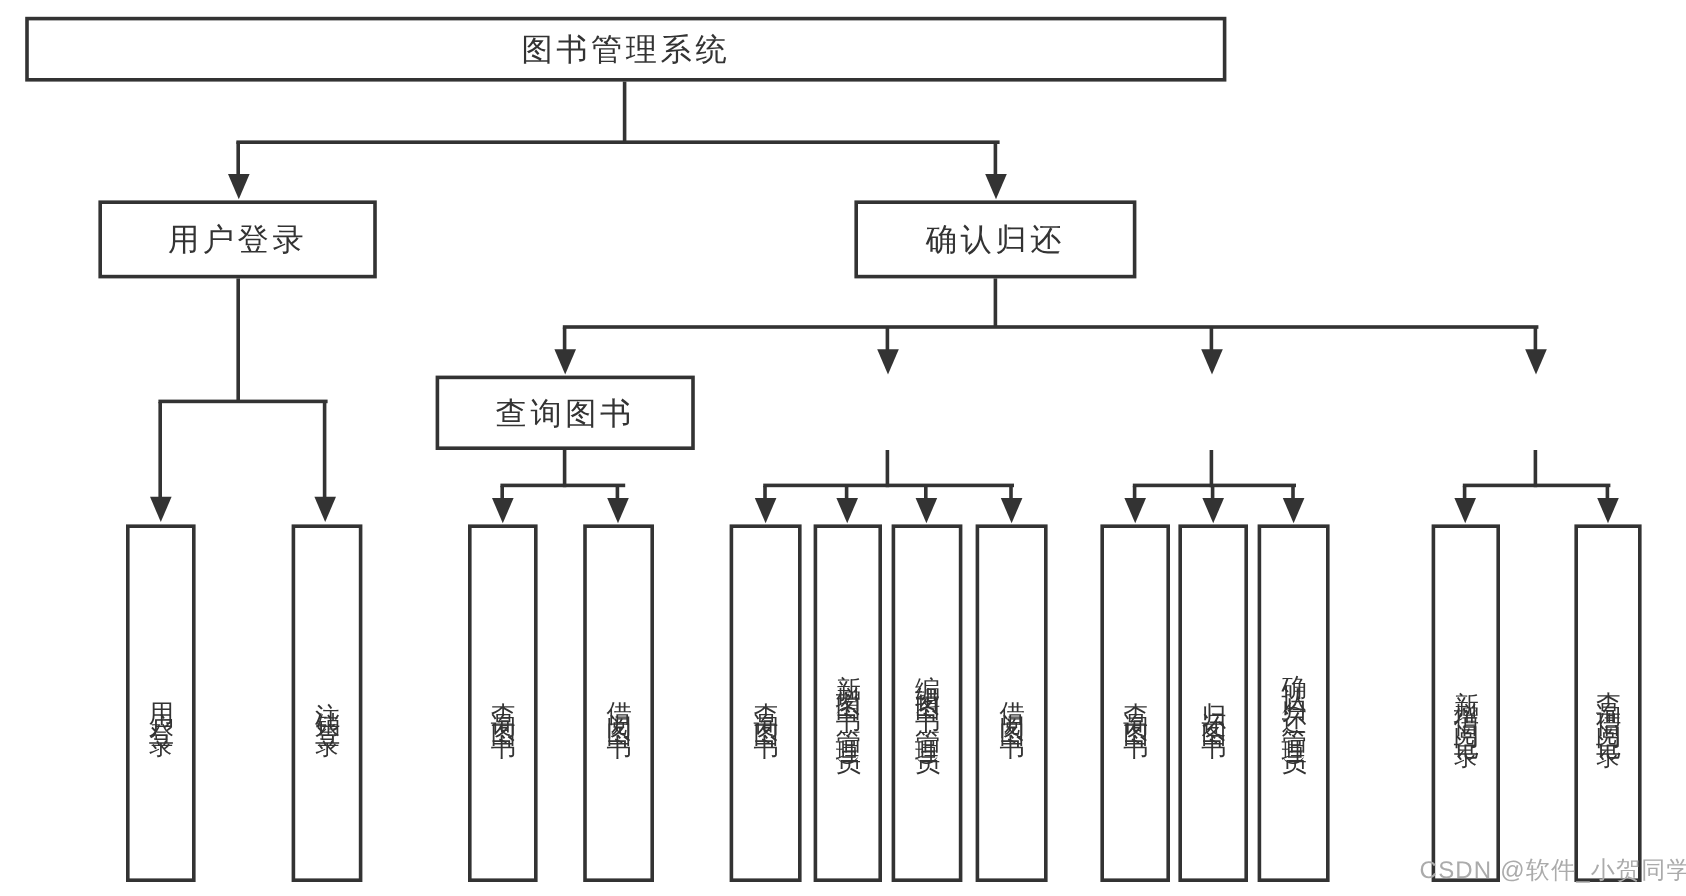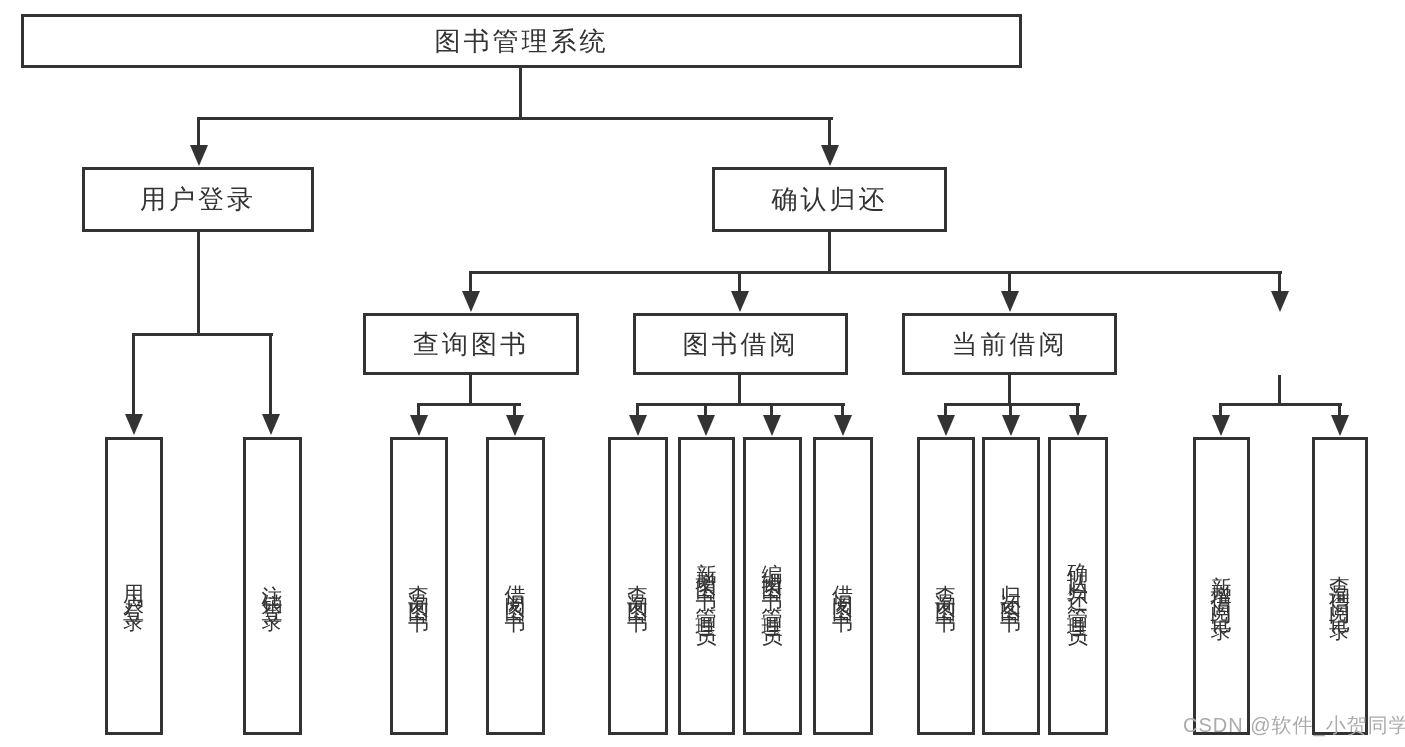--- a/index.html
+++ b/index.html
@@ -57,22 +57,20 @@
 <body>
 
 <div id="canvas">
 
   <div class="box" style="left:21px;top:14px;width:1001px;height:54px;">图书管理系统</div>
 
   <div class="box" style="left:82px;top:167px;width:232px;height:65px;">用户登录</div>
   <div class="box" style="left:712px;top:167px;width:235px;height:65px;">确认归还</div>
 
   <div class="box" style="left:363px;top:313px;width:216px;height:62px;">查询图书</div>
-  <div class="box" style="left:633px;top:313px;width:215px;height:62px;">图书借阅</div>
-  <div class="box" style="left:902px;top:313px;width:215px;height:62px;">当前借阅</div>
 
   <div class="box leaf" style="left:105px;top:437px;width:58px;height:298px;">用户登录</div>
   <div class="box leaf" style="left:243px;top:437px;width:59px;height:298px;">注销登录</div>
 
   <div class="box leaf" style="left:390px;top:437px;width:58px;height:298px;">查询图书</div>
   <div class="box leaf" style="left:486px;top:437px;width:59px;height:298px;">借阅图书</div>
 
   <div class="box leaf" style="left:608px;top:437px;width:60px;height:298px;">查询图书</div>
   <div class="box leaf" style="left:678px;top:437px;width:57px;height:298px;">新增图书（管理员）</div>
   <div class="box leaf" style="left:743px;top:437px;width:59px;height:298px;">编辑图书（管理员）</div>

